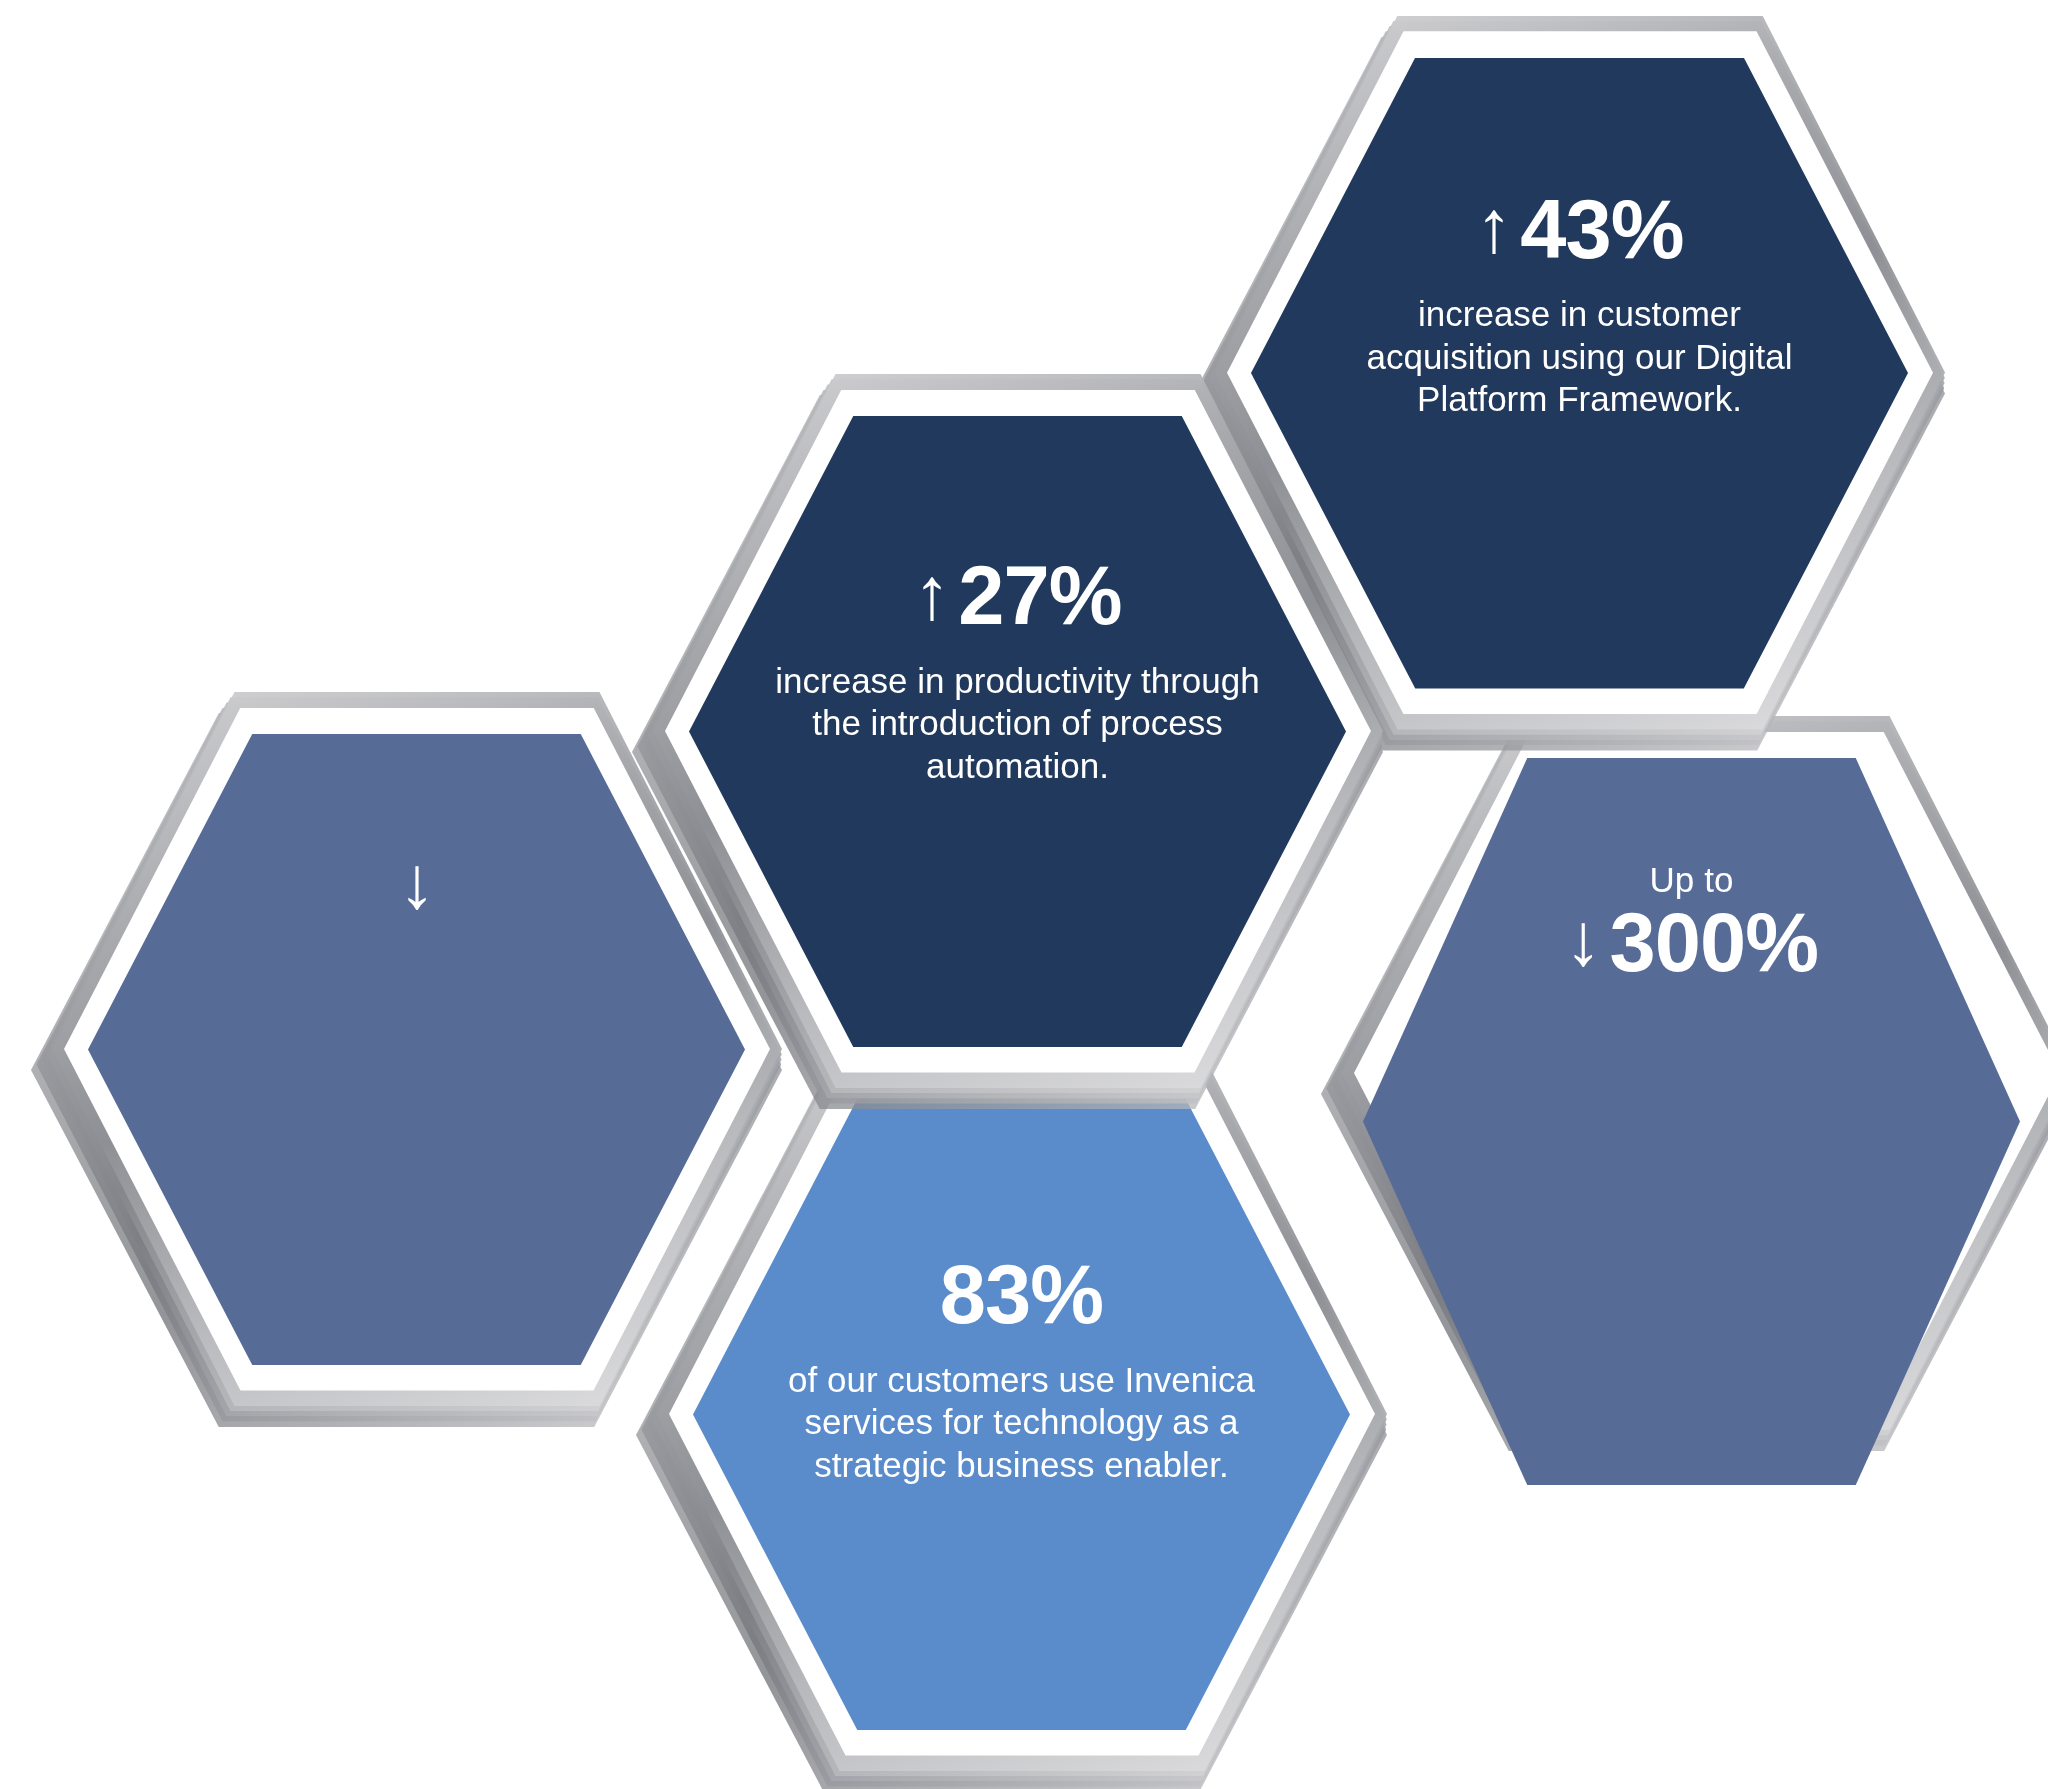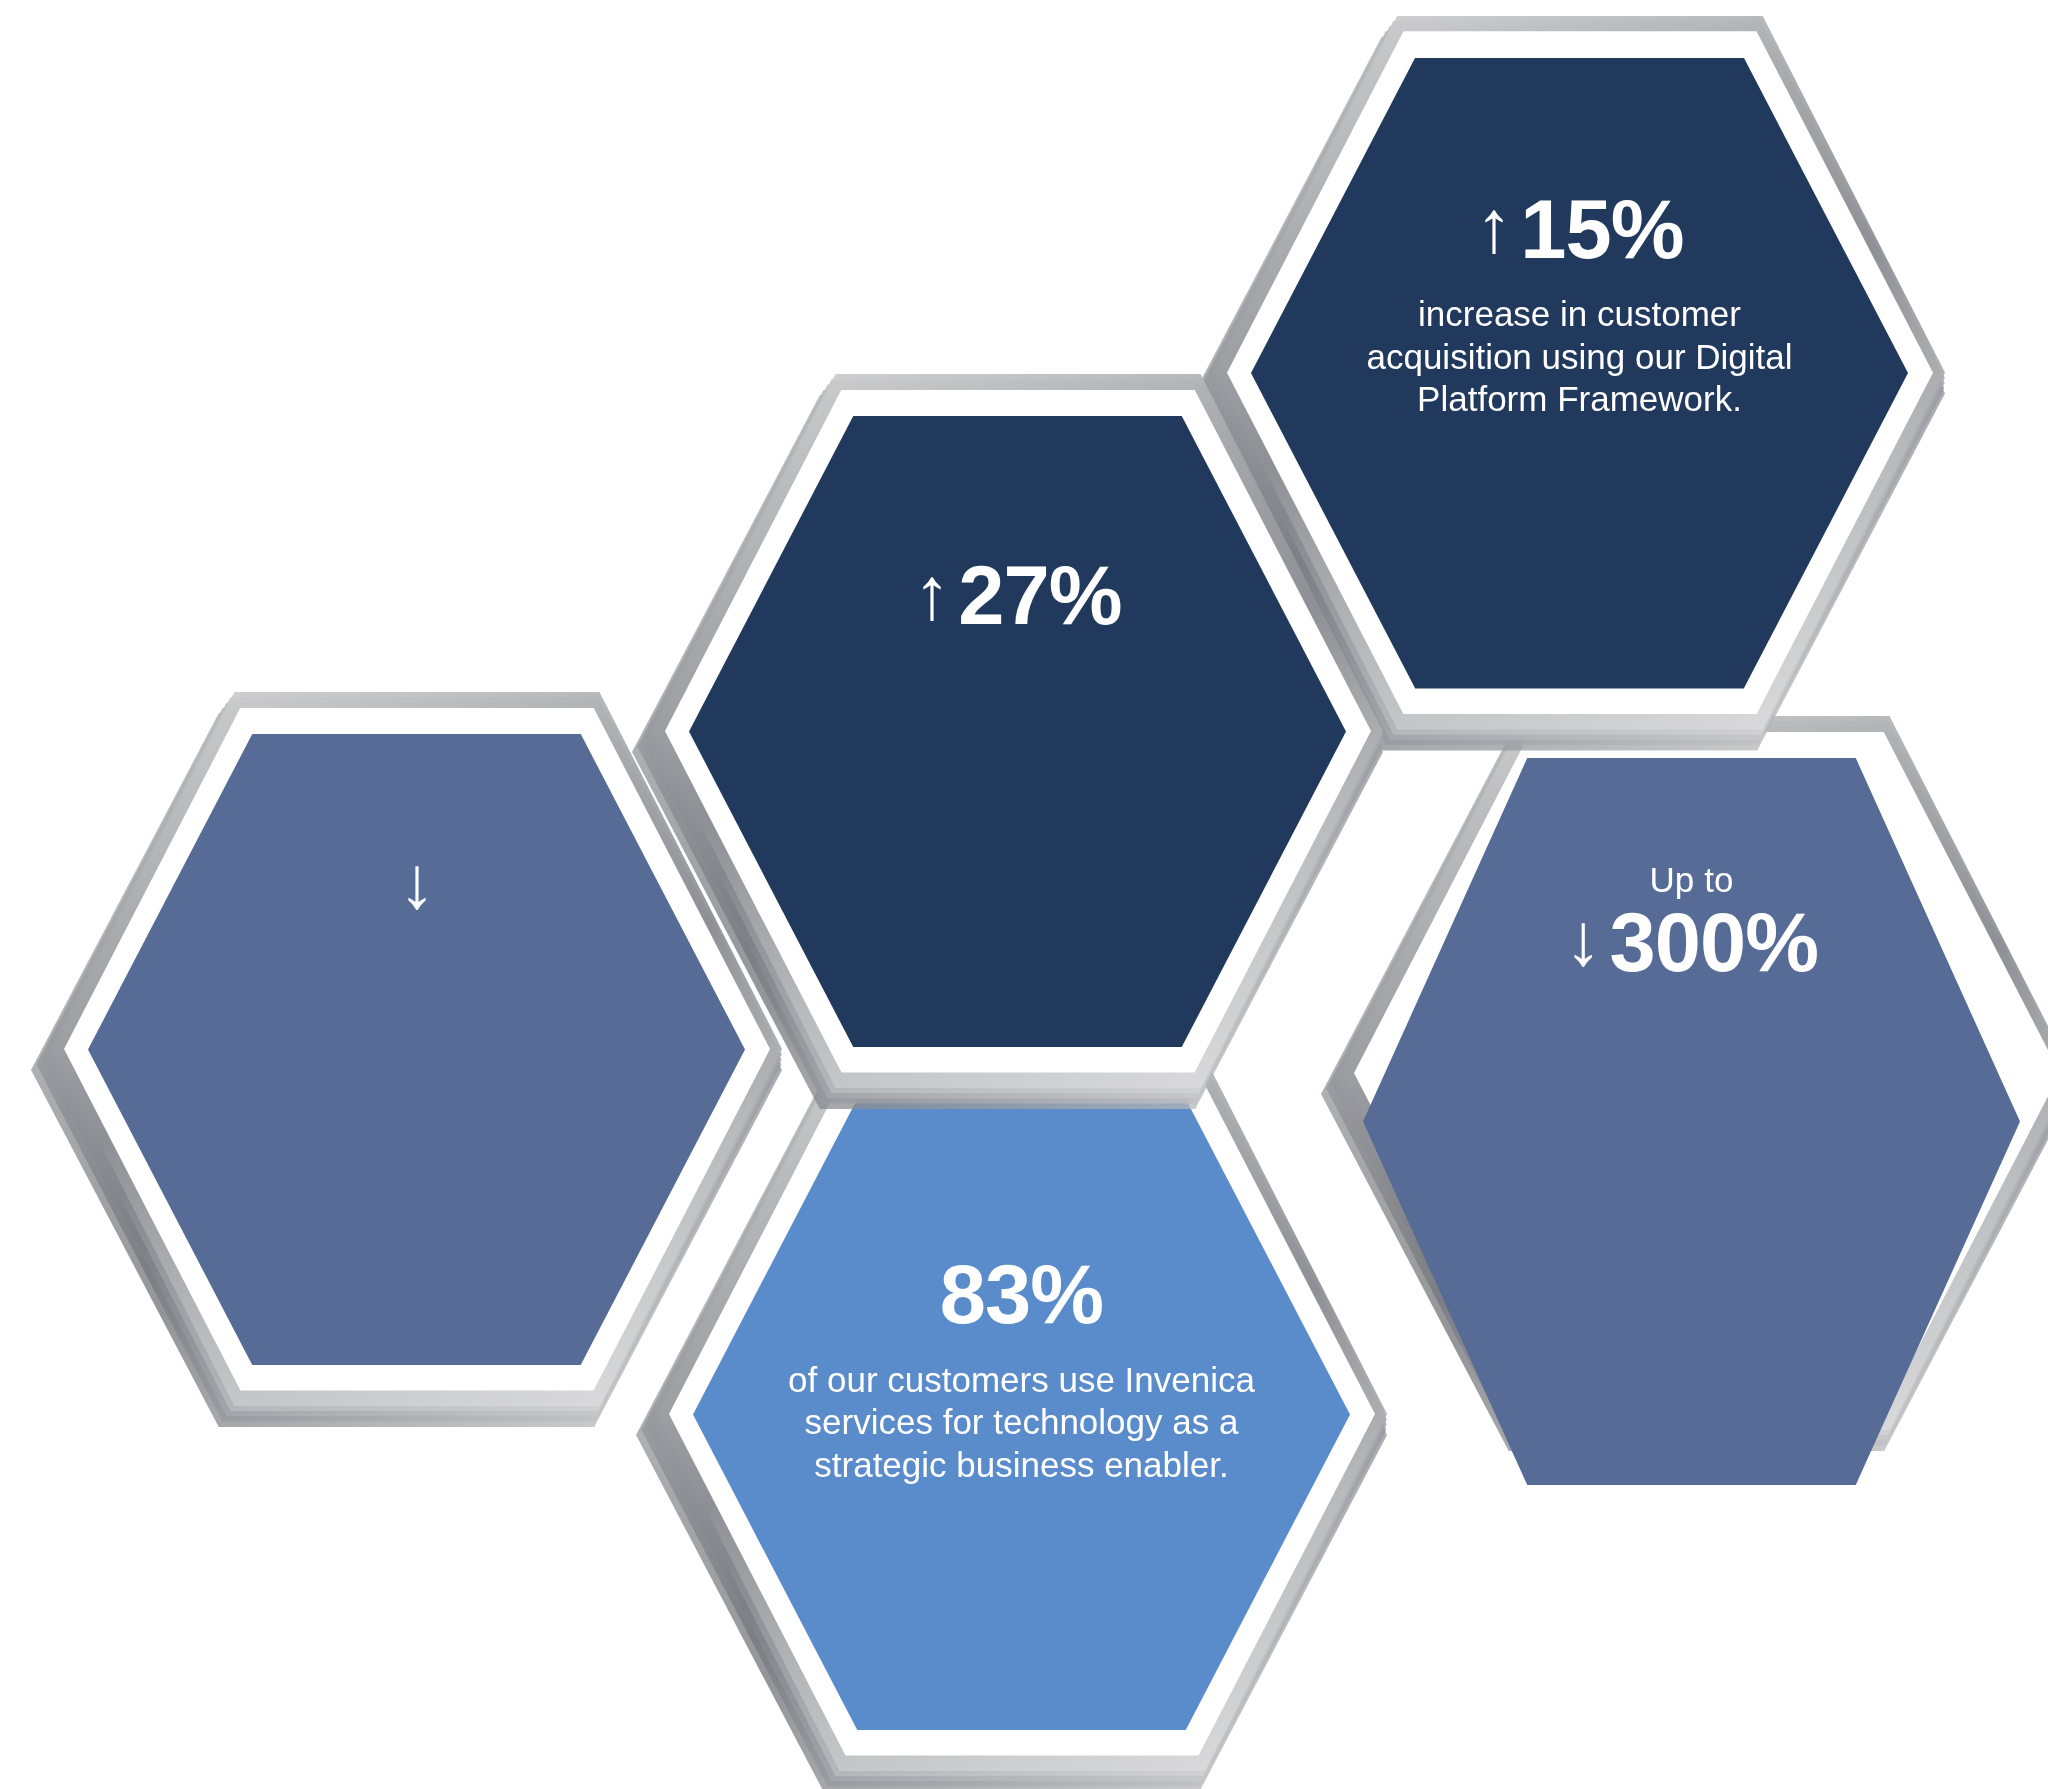--- a/index.html
+++ b/index.html
@@ -209,21 +209,21 @@
       <div class="hex-shadow s5"></div>
       <div class="hex-shadow s4"></div>
       <div class="hex-shadow s3"></div>
       <div class="hex-shadow s2"></div>
       <div class="hex-shadow s1"></div>
       <div class="hex-ring"></div>
       <div class="hex-face" style="background:#21395C;">
 
         <div class="stat">
           <span class="arrow">↑</span>
-          <span>15%</span>
+          <span>43%</span>
         </div>
         <p class="desc">increase in customer acquisition using our Digital Platform Framework.</p>
       </div>
     </div>
   </div>
 
   <div class="hex" id="hex-83">
     <div class="hex-stack">
       <div class="hex-shadow s5"></div>
       <div class="hex-shadow s4"></div>
@@ -248,18 +248,19 @@
       <div class="hex-shadow s3"></div>
       <div class="hex-shadow s2"></div>
       <div class="hex-shadow s1"></div>
       <div class="hex-ring"></div>
       <div class="hex-face" style="background:#21395C;">
 
         <div class="stat">
           <span class="arrow">↑</span>
           <span>27%</span>
         </div>
+        <p class="desc">increase in productivity through the introduction of process automation.</p>
       </div>
     </div>
   </div>
 
 </div>
 
 
 </body></html>

